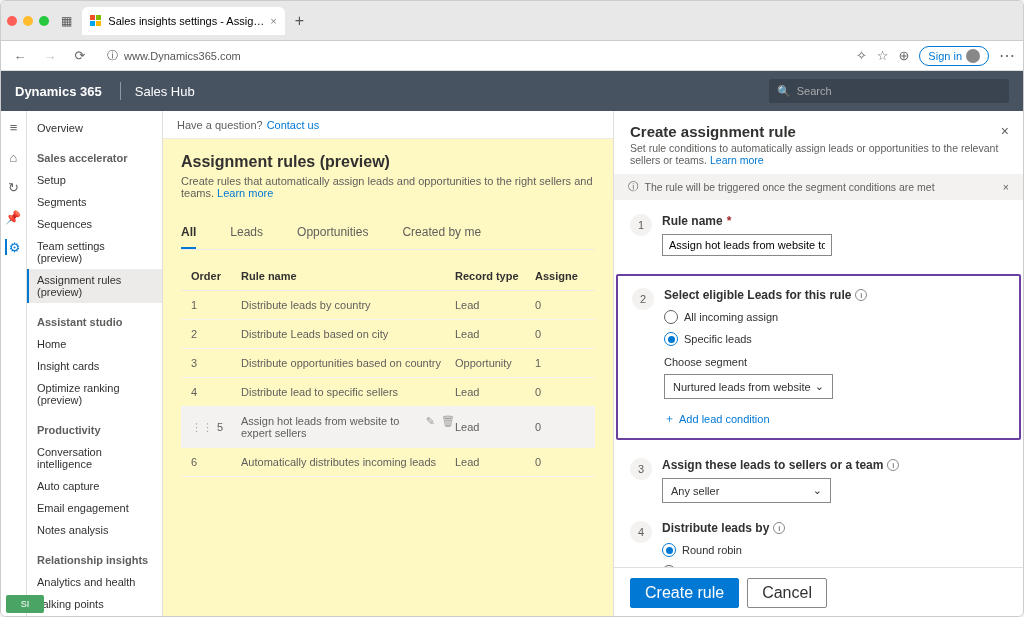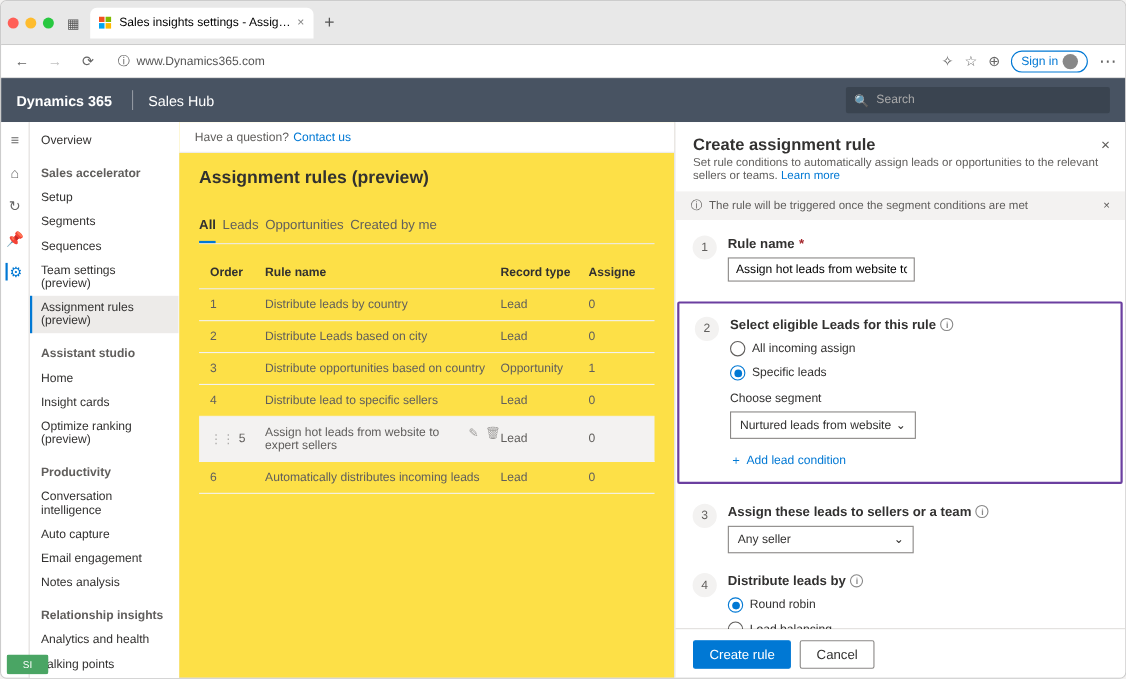--- a/index.html
+++ b/index.html
@@ -30,28 +30,28 @@
 .icon-rail{width:26px;background:#fff;border-right:1px solid #e1dfdd;display:flex;flex-direction:column;align-items:center;padding-top:8px;gap:14px;color:#666;font-size:13px}
 .icon-rail .rail-item{width:16px;height:16px;display:flex;align-items:center;justify-content:center}
 .icon-rail .active{border-left:2px solid #0078d4;color:#0078d4;margin-left:-2px;padding-left:2px}
 .footer-rail{position:fixed;bottom:4px;left:6px;width:38px;height:18px;background:#4aa564;border-radius:2px;color:#fff;font-size:9px;display:flex;align-items:center;justify-content:center}
 
 .side-nav{width:136px;background:#fff;border-right:1px solid #e1dfdd;padding:6px 0;font-size:11px;color:#323130;overflow-y:auto}
 .side-nav .nav-item{padding:5px 10px;cursor:pointer}
 .side-nav .nav-item.section{color:#605e5c;font-weight:600;margin-top:8px}
 .side-nav .nav-item.selected{background:#edebe9;border-left:2px solid #0078d4;padding-left:8px}
 
-.main-panel{flex:1;background:#fde047;display:flex;flex-direction:column;min-width:0}
+.main-panel{flex:1;background:#fef9c3;display:flex;flex-direction:column;min-width:0}
 .help-bar{height:28px;border-bottom:1px solid #edebe9;display:flex;align-items:center;padding:0 14px;font-size:11px;color:#605e5c;background:#fff}
 .help-bar a{color:#0078d4;margin-left:4px}
 .content{padding:14px 18px}
 .page-title{font-size:16px;font-weight:600;color:#323130;margin-bottom:4px}
 .page-sub{font-size:11px;color:#605e5c}
 .page-sub a{color:#0078d4}
-.tabs{display:flex;gap:6px;border-bottom:1px solid #edebe9;margin-top:18px;font-size:12px}
+.tabs{display:flex;gap:34px;border-bottom:1px solid #edebe9;margin-top:18px;font-size:12px}
 .tabs .tab-item{padding:8px 0;cursor:pointer;color:#605e5c}
 .tabs .tab-item.active{color:#323130;border-bottom:2px solid #0078d4;font-weight:600}
 .table{margin-top:12px;font-size:11px;color:#605e5c}
 .table-header,.table-row{display:grid;grid-template-columns:50px 1fr 80px 50px;padding:8px 10px;align-items:center}
 .table-header{color:#323130;font-weight:600;border-bottom:1px solid #edebe9}
 .table-row{border-bottom:1px solid #f3f2f1}
 .table-row.highlight{background:#f3f2f1}
 .row-actions{display:flex;gap:6px;justify-content:flex-end;opacity:.6}
 
 
@@ -72,21 +72,21 @@
 .text-input{width:170px;margin-top:6px;padding:4px 6px;font-size:11px;border:1px solid #8a8886}
 .step.highlighted{border:2px solid #6b3fa0;padding:12px;border-radius:2px;margin-left:-14px;margin-right:-14px;padding-left:14px;padding-right:14px}
 .radio-row{display:flex;align-items:center;gap:6px;margin-top:8px;font-size:11px;color:#323130}
 .radio{width:14px;height:14px;border-radius:50%;border:1px solid #605e5c;display:flex;align-items:center;justify-content:center}
 .radio.on{border-color:#0078d4}
 .radio.on::after{content:"";width:7px;height:7px;border-radius:50%;background:#0078d4}
 .sub-label{font-size:11px;color:#323130;margin-top:10px}
 .select-box{margin-top:6px;border:1px solid #8a8886;padding:5px 8px;font-size:11px;color:#323130;display:flex;justify-content:space-between;align-items:center;width:169px;background:#fff}
 .add-cond{margin-top:12px;color:#0078d4;font-size:11px;display:flex;align-items:center;gap:4px;cursor:pointer}
 .panel-footer{border-top:1px solid #e1dfdd;padding:10px 16px;display:flex;gap:8px}
-.btn{padding:5px 14px;font-size:12px;border-radius:2px;cursor:pointer}
+.btn{padding:5px 14px;font-size:16px;border-radius:2px;cursor:pointer}
 .btn.primary{background:#0078d4;color:#fff;border:1px solid #0078d4}
 .btn.secondary{background:#fff;border:1px solid #8a8886;color:#323130}
 </style>
 </head>
 <body>
 
 <div class="browser-chrome">
   <div class="mac-btns">
     <div class="mac-btn" style="background:#ff5f57"></div>
     <div class="mac-btn" style="background:#febc2e"></div>
@@ -173,20 +173,24 @@
       <div class="nav-item">Who knows whom</div>
     </div>
 
   <div class="main-panel">
     <div class="help-bar">
       <span>Have a question?</span>
       <a>Contact us</a>
     </div>
     <div class="content">
       <div class="page-title">Assignment rules (preview)</div>
+      <div class="page-sub">
+        <span>Create rules that automatically assign leads and opportunities to the right sellers and teams.</span>
+        <a>Learn more</a>
+      </div>
       <div class="tabs" id="tabs">
           <div class="tab-item active">All</div>
           <div class="tab-item">Leads</div>
           <div class="tab-item">Opportunities</div>
           <div class="tab-item">Created by me</div>
         </div>
       <div class="table">
         <div class="table-header">
           <div>Order</div>
           <div>Rule name</div>

